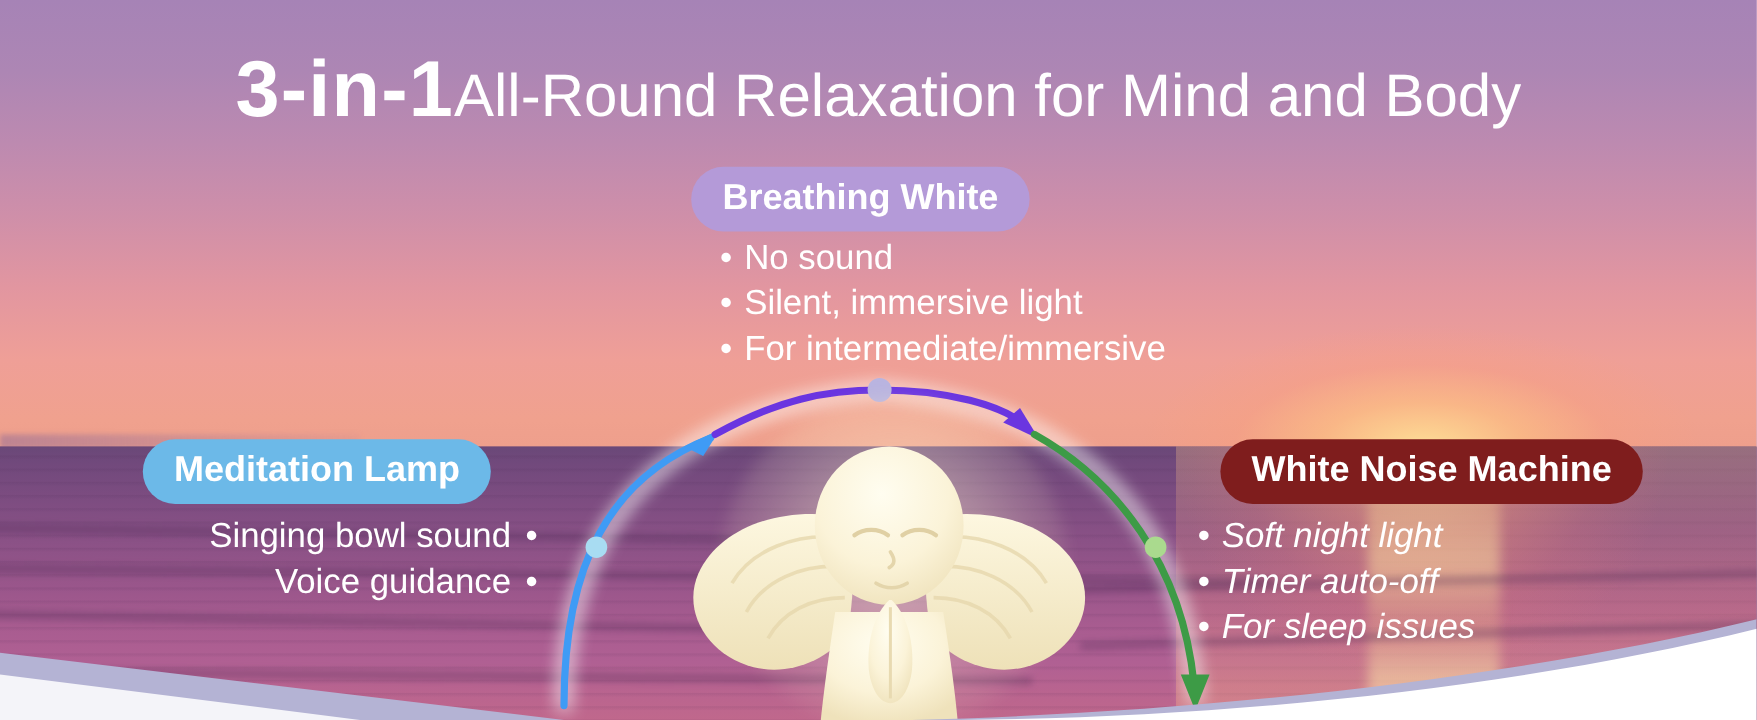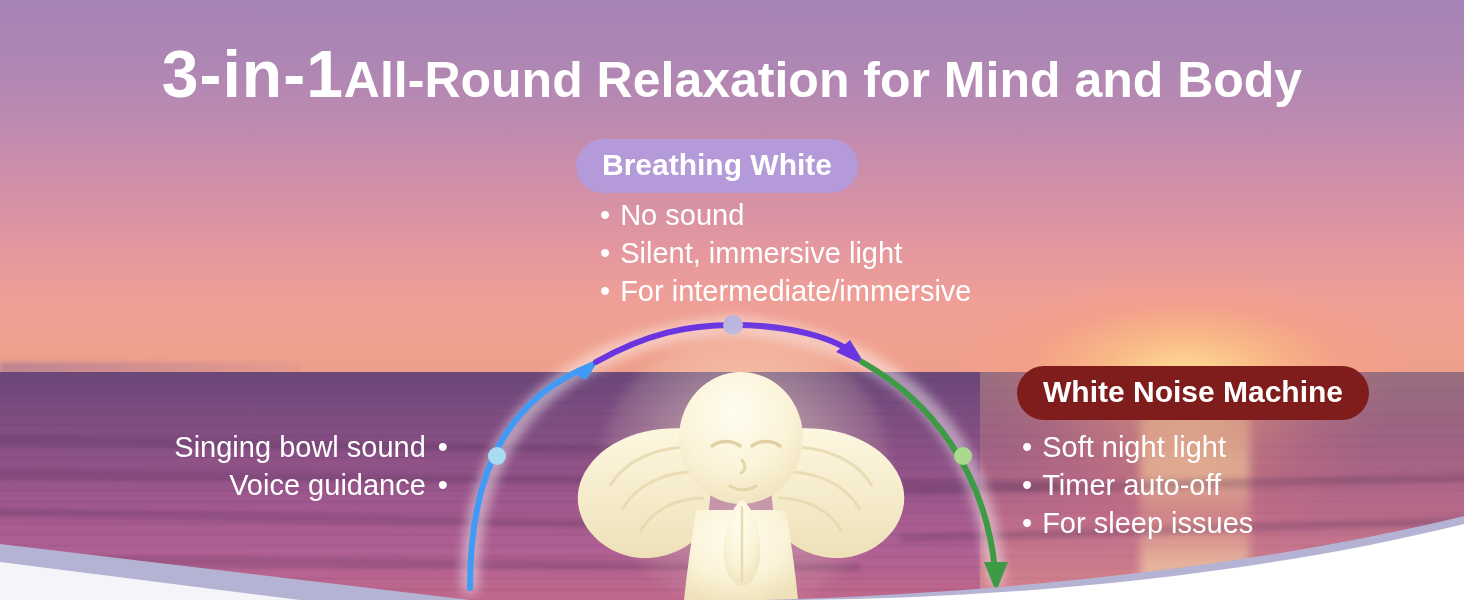--- a/index.html
+++ b/index.html
@@ -137,21 +137,21 @@
     white-space: nowrap;
   }
   .headline .three-in-one {
     font-size: 66px;
     font-weight: bold;
     letter-spacing: 1px;
     vertical-align: baseline;
   }
   .headline .rest {
     font-size: 50px;
-    font-weight: bold;
+    font-weight: normal;
     letter-spacing: 0px;
     vertical-align: baseline;
     text-align: right;
   }
 
   
   .badge {
     position: absolute;
     display: inline-block;
     color: #ffffff;
@@ -176,21 +176,21 @@
   }
   .feature-list .row { display: block; }
   .feature-list .bullet { display: inline-block; }
 
   .list-breathing { left: 600px; top: 196px; text-align: left; }
   .list-breathing .bullet { margin-right: 10px; }
 
   .list-meditation { left: 118px; top: 428px; width: 330px; text-align: right; }
   .list-meditation .bullet { margin-left: 12px; }
 
-  .list-whitenoise { left: 1022px; top: 428px; text-align: left; }
+  .list-whitenoise { left: 998px; top: 428px; text-align: left; font-style: italic; }
   .list-whitenoise .bullet { margin-right: 10px; }
 
   
   .arcs { position: absolute; left: 0; top: 0; width: 1464px; height: 600px; }
   .arcs svg { display: block; }
 
   
   .angel { position: absolute; left: 560px; top: 360px; width: 360px; height: 240px; }
   .angel svg { display: block; }
   .angel-glow {
@@ -303,20 +303,21 @@
       <path d="M 182 100 C 186 106 186 110 181 113" fill="none" stroke="#e4d5ab" stroke-width="3" stroke-linecap="round"></path>
       <path d="M 170 126 C 178 131 188 131 196 126" fill="none" stroke="#e4d5ab" stroke-width="3" stroke-linecap="round"></path>
 
       <path d="M 181 140 C 170 150 162 172 164 198 C 166 216 174 226 182 226
                C 190 226 198 216 200 198 C 202 172 194 150 183 140 Z" fill="url(#bodyG)"></path>
       <path d="M 182 146 L 182 222" fill="none" stroke="#e8dab1" stroke-width="2.5"></path>
     </svg>
   </div>
 
   <div class="badge badge-breathing">Breathing White</div>
+  <div class="badge badge-meditation">Meditation Lamp</div>
   <div class="badge badge-whitenoise">White Noise Machine</div>
 
   <div class="feature-list list-breathing">
     <span class="row">
       <span class="bullet">•</span><span>No sound</span>
     </span>
     <span class="row">
       <span class="bullet">•</span><span>Silent, immersive light</span>
     </span>
     <span class="row">

